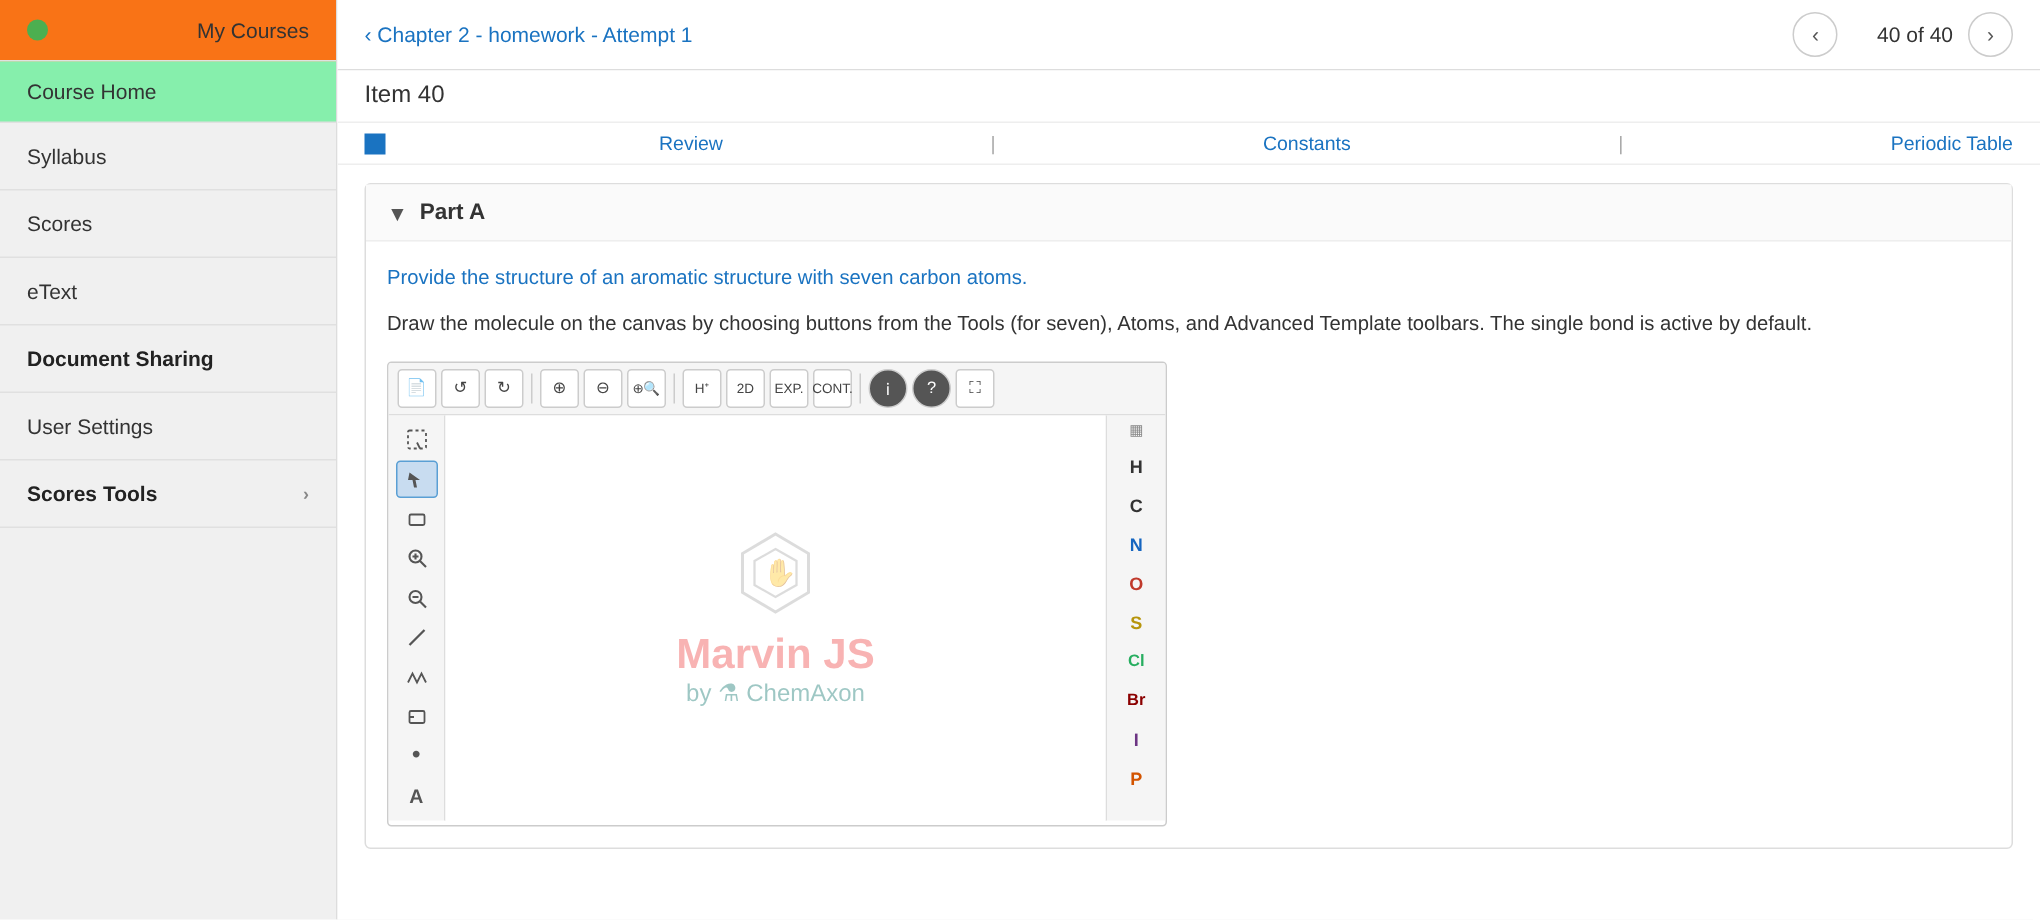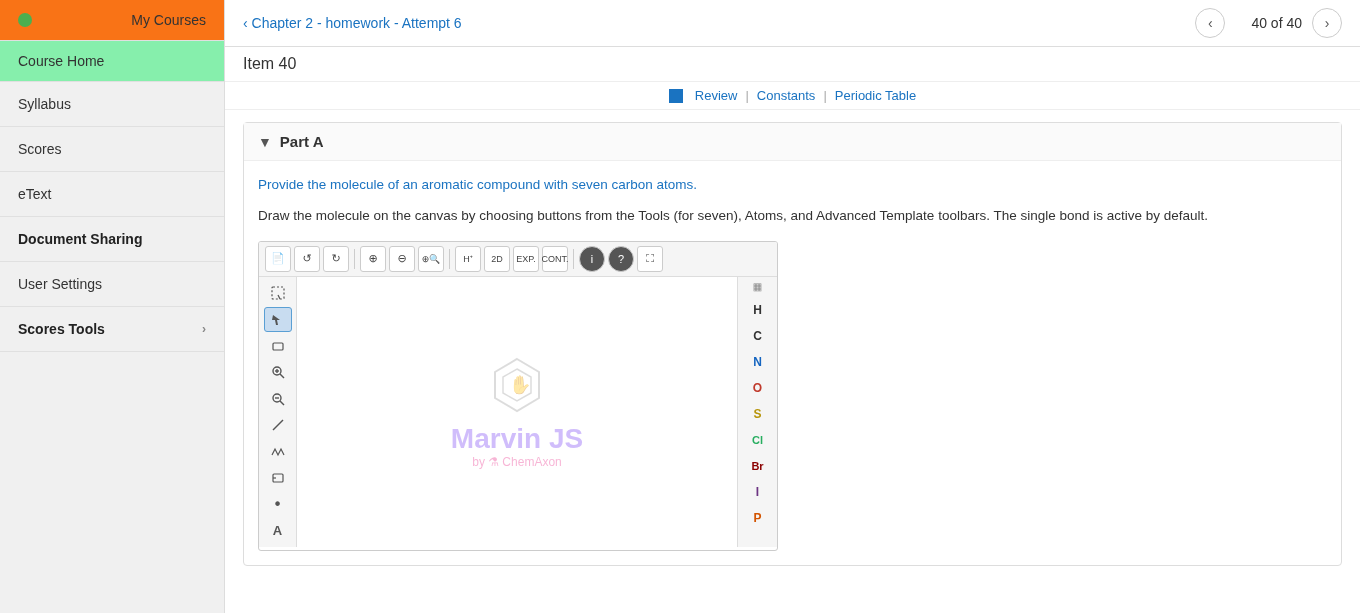--- a/index.html
+++ b/index.html
@@ -101,21 +101,21 @@
     .content-area {
       flex: 1;
       overflow-y: auto;
       padding: 0;
       position: relative;
     }
 
     
     .links-bar {
       display: flex;
-      justify-content: center;
+      justify-content: space-between;
       padding: 6px 18px;
       gap: 8px;
       align-items: center;
       border-bottom: 1px solid #eee;
       background: #fff;
     }
     .links-bar a {
       color: #1a73c1;
       text-decoration: none;
       font-size: 13px;
@@ -234,26 +234,26 @@
       position: relative;
     }
     .marvin-logo {
       display: flex;
       flex-direction: column;
       align-items: center;
       opacity: 0.4;
     }
     .marvin-logo-text {
       font-size: 28px;
-      color: #8b5cf6;
+      color: #ef4444;
       font-weight: bold;
     }
     .marvin-logo-sub {
-      font-size: 12px;
-      color: #ec4899;
+      font-size: 16px;
+      color: #0f766e;
     }
     .marvin-hex-icon {
       margin-bottom: 8px;
     }
 
     
     .right-atoms {
       width: 40px;
       background: #f5f5f5;
       border-left: 1px solid #ddd;
@@ -321,21 +321,21 @@
     <span class="chevron-right">›</span>
   </div>
 
 </nav>
 
 <main class="main">
 
   <div class="header-bar">
     <div class="breadcrumb">
       <span>‹ </span>
-      <span>Chapter 2 - homework - Attempt 6</span>
+      <span>Chapter 2 - homework - Attempt 1</span>
     </div>
     <div class="pagination-area">
       <button class="nav-btn">‹</button>
       <span class="page-count">40 of 40</span>
       <button class="nav-btn">›</button>
     </div>
   </div>
 
   <div style="padding:4px 0; background:#fff; border-bottom:1px solid #eee;">
     <div class="item-label">Item 40</div>
@@ -351,21 +351,21 @@
       <span class="links-sep">|</span>
       <a>Periodic Table</a>
     </div>
 
     <div class="part-section">
       <div class="part-header">
         <span class="part-header-arrow">▼</span>
         <span class="part-title">Part A</span>
       </div>
       <div class="part-body">
-        <p class="instruction-text">Provide the molecule of an aromatic compound with seven carbon atoms.</p>
+        <p class="instruction-text">Provide the structure of an aromatic structure with seven carbon atoms.</p>
         <p class="description-text">Draw the molecule on the canvas by choosing buttons from the Tools (for seven), Atoms, and Advanced Template toolbars. The single bond is active by default.</p>
 
         <div class="marvin-container">
 
           <div class="marvin-toolbar">
             <button class="tool-btn" title="New">📄</button>
             <button class="tool-btn" title="Undo">↺</button>
             <button class="tool-btn" title="Redo">↻</button>
             <div class="tool-sep"></div>
             <button class="tool-btn" title="Zoom In">⊕</button>

